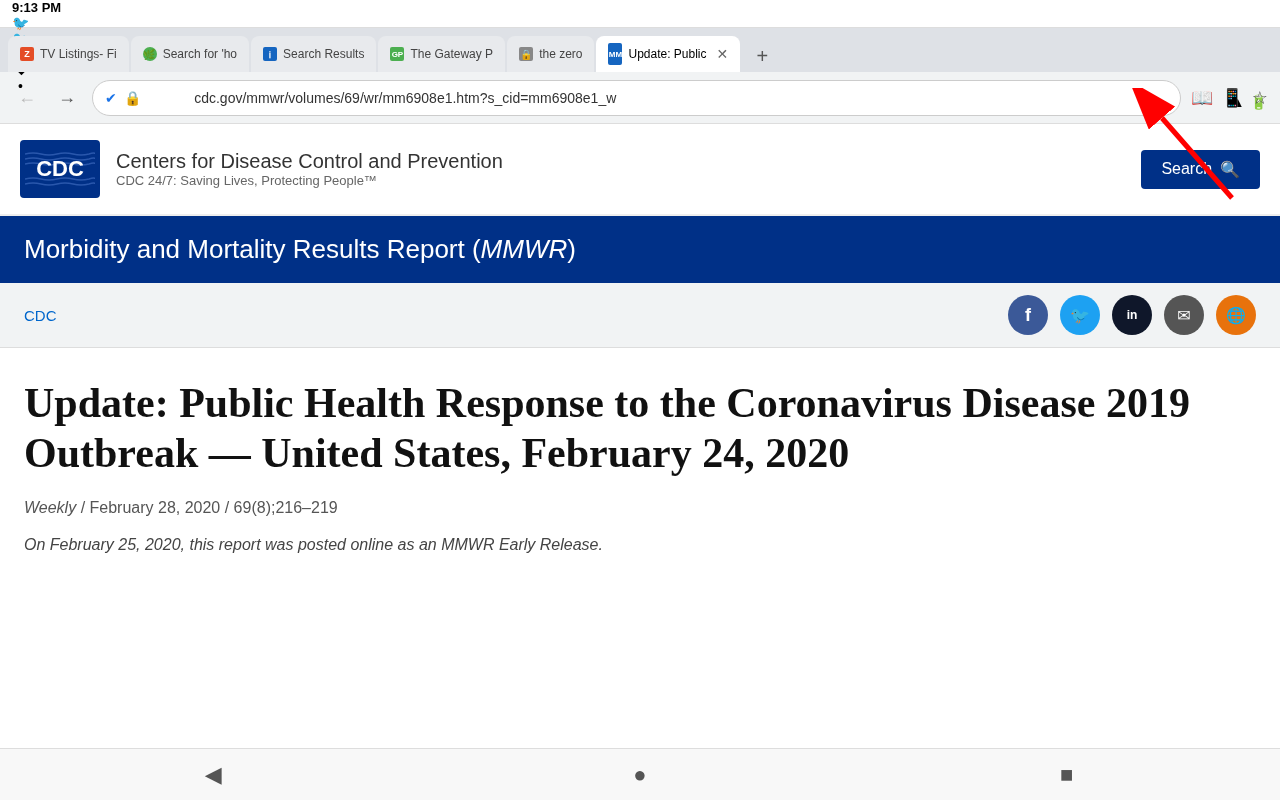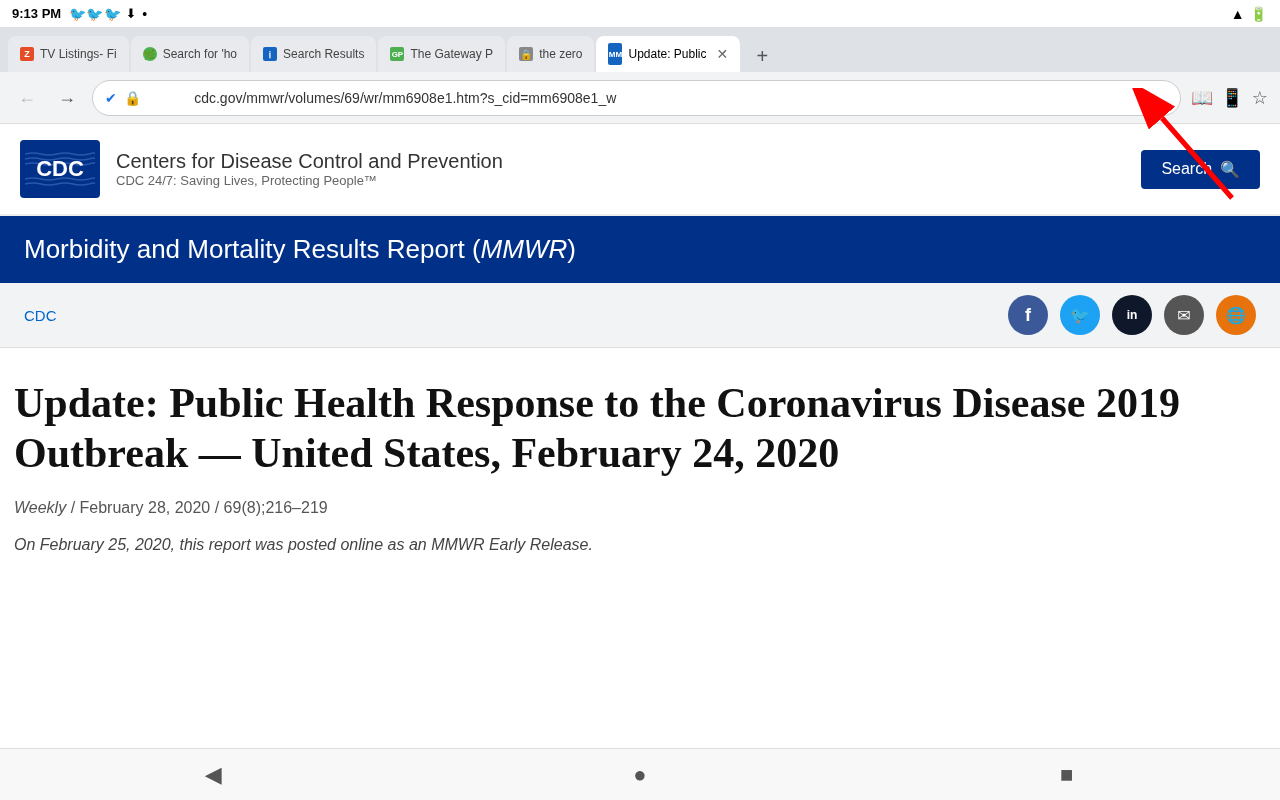--- a/index.html
+++ b/index.html
@@ -3,25 +3,26 @@
   <meta charset="utf-8">
   <style>
     * { margin: 0; padding: 0; box-sizing: border-box; }
     body { font-family: Arial, sans-serif; background: #fff; width: 1280px; height: 800px; overflow: hidden; }
 
     
     .status-bar {
       background: #fff;
       height: 28px;
       display: flex;
-      align-items: center;
+      align-items: flex-start;
       padding: 0 12px;
       font-size: 13px;
       color: #000;
       border-bottom: 1px solid #ddd;
+      flex-direction: column;
     }
     .status-time { font-weight: bold; margin-right: 8px; }
     .status-right { margin-left: auto; display: flex; gap: 6px; align-items: center; font-size: 14px; }
 
     
     .tab-bar {
       background: #dee1e6;
       height: 44px;
       display: flex;
       align-items: flex-end;
@@ -138,21 +139,21 @@
       color: #fff; font-size: 16px; cursor: pointer;
     }
     .social-fb { background: #3b5998; }
     .social-tw { background: #1da1f2; }
     .social-li { background: #0f172a; }
     .social-em { background: #555; }
     .social-rss { background: #e8720c; }
 
     
     .article-content {
-      padding: 30px 14px 20px;
+      padding: 30px 24px 20px;
       background: #fff;
     }
     .article-title {
       font-size: 42px;
       font-weight: bold;
       color: #111;
       line-height: 1.2;
       margin-bottom: 20px;
       font-family: Georgia, serif;
     }

